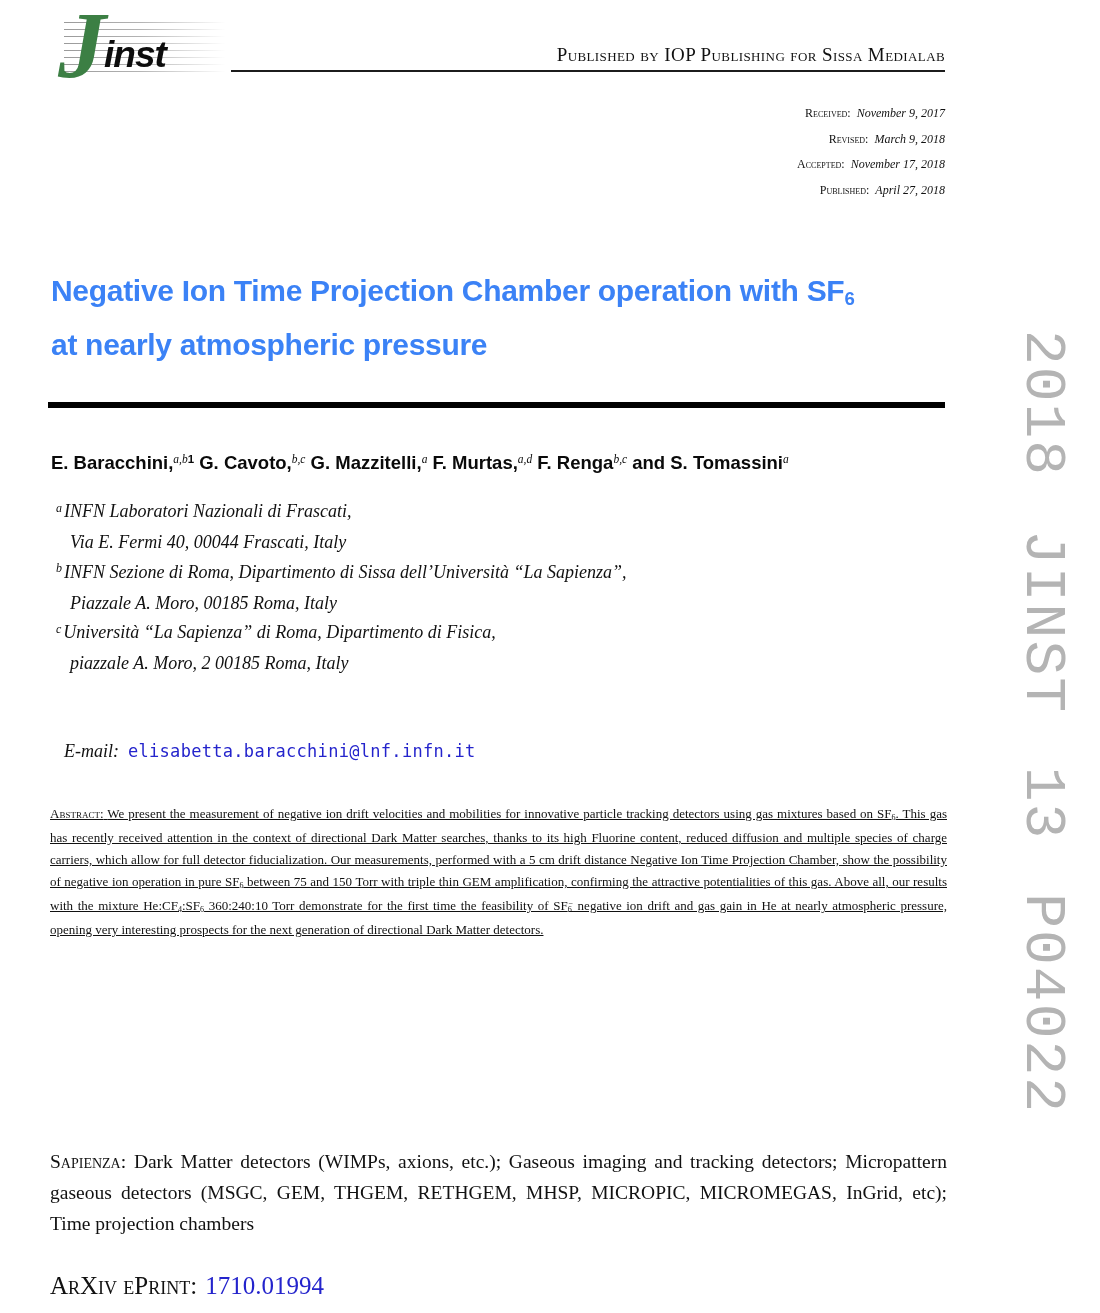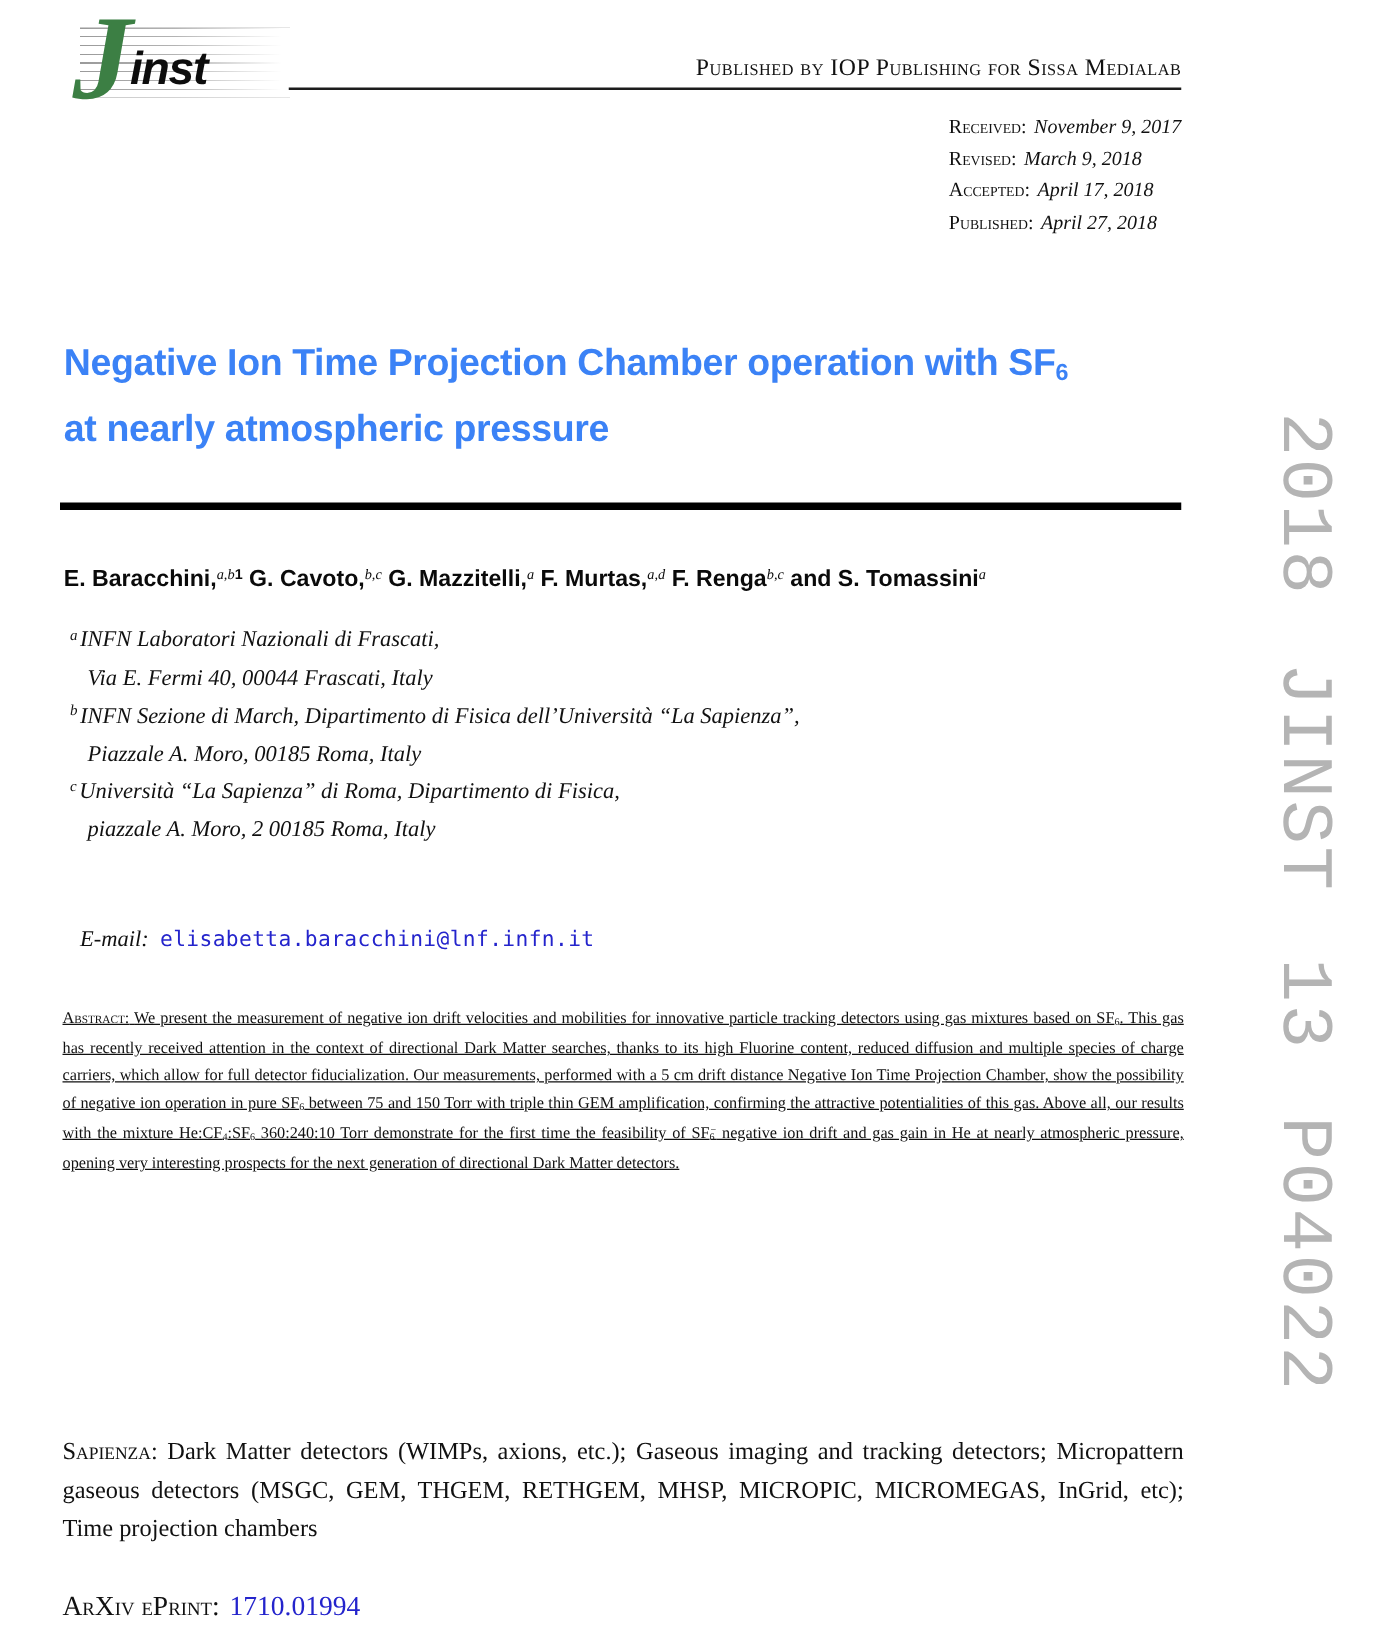--- a/index.html
+++ b/index.html
@@ -15,21 +15,21 @@
       repeating-linear-gradient(to bottom,#9a9a9a 0px,#9a9a9a 1px,transparent 1px,transparent 7px);}
   .logo-j{position:absolute;left:0;top:-14px;font-family:"Liberation Serif",serif;
     font-style:italic;font-weight:bold;font-size:96px;line-height:1;color:#3c7f44;}
   .logo-inst{position:absolute;left:46px;top:22px;font-family:"Liberation Sans",sans-serif;
     font-style:italic;font-weight:bold;font-size:37px;color:#0d0d0d;letter-spacing:-1px;}
 
   
   .sc{font-variant:small-caps;}
   .pub-line{position:absolute;top:44px;right:155px;font-size:19px;letter-spacing:.4px;color:#111;}
   .header-rule{position:absolute;left:231px;right:155px;top:70px;height:2px;background:#1c1c1c;}
-  .dates{position:absolute;top:89px;right:155px;font-size:16px;line-height:25.5px;}
+  .dates{position:absolute;top:101px;right:155px;text-align:right;font-size:12px;line-height:25.5px;}
   .date-value{font-style:italic;margin-left:6px;}
 
   
   .paper-title{position:absolute;left:51px;top:266px;width:920px;
     font-family:"Liberation Sans",sans-serif;font-weight:bold;font-size:30px;
     line-height:50px;color:#3b82f6;letter-spacing:-0.3px;}
   .title-rule{position:absolute;left:48px;width:897px;top:402px;height:6px;background:#000;}
 
   
   .authors{position:absolute;left:51px;top:452px;width:910px;
@@ -44,21 +44,21 @@
   .email-row{position:absolute;left:64px;top:741px;font-size:18px;}
   .email-label{font-style:italic;}
   .mono-link{font-family:"DejaVu Sans Mono",monospace;font-size:17px;color:#2424cc;
     text-decoration:none;margin-left:9px;letter-spacing:.3px;}
 
   
   .abstract{position:absolute;left:50px;top:803px;width:897px;font-size:13px;
     line-height:22px;text-align:justify;text-decoration:underline;}
   .keywords{position:absolute;left:50px;top:1147px;width:897px;font-size:19.5px;
     line-height:30.8px;text-align:justify;}
-  .arxiv{position:absolute;left:50px;top:1272px;font-size:22px;}
+  .arxiv{position:absolute;left:50px;top:1272px;font-size:25px;}
   .serif-link{color:#2424cc;text-decoration:none;margin-left:8px;}
 
   .sub{font-size:0.62em;position:relative;top:0.24em;}
   .sup{font-size:0.62em;position:relative;top:-0.5em;}
   .sup.tight{margin-left:-0.40em;}
 
   
   .sidebar{position:absolute;left:1042px;top:722px;transform:translate(-50%,-50%) rotate(90deg);
     white-space:nowrap;font-family:"Liberation Mono",monospace;font-size:58px;
     color:#b4b4b4;letter-spacing:2px;word-spacing:16px;}
@@ -73,36 +73,36 @@
     <span class="logo-j">J</span>
     <span class="logo-inst">inst</span>
   </div>
 
   <div class="pub-line sc">Published by IOP Publishing for Sissa Medialab</div>
   <div class="header-rule"></div>
 
   <div class="dates">
     <div><span class="sc">Received:</span><span class="date-value">November 9, 2017</span></div>
     <div><span class="sc">Revised:</span><span class="date-value">March 9, 2018</span></div>
-    <div><span class="sc">Accepted:</span><span class="date-value">April 17, 2018</span></div>
+    <div><span class="sc">Accepted:</span><span class="date-value">November 17, 2018</span></div>
     <div><span class="sc">Published:</span><span class="date-value">April 27, 2018</span></div>
   </div>
 
   <h1 class="paper-title" style="margin:0;"><span>Negative Ion Time Projection Chamber operation with SF</span><span class="sub">6</span><br><span>at nearly atmospheric pressure</span></h1>
   <div class="title-rule"></div>
 
   <div class="authors"><span>E. Baracchini,</span><span class="sup i">a,b</span><span class="sup">1</span><span> G. Cavoto,</span><span class="sup i">b,c</span><span> G. Mazzitelli,</span><span class="sup i">a</span><span> F. Murtas,</span><span class="sup i">a,d</span><span> F. Renga</span><span class="sup i">b,c</span><span> and S. Tomassini</span><span class="sup i">a</span></div>
 
   <div class="affils">
     <div>
       <div><span class="affil-sup">a</span><span>INFN Laboratori Nazionali di Frascati,</span></div>
       <div class="affil-line2">Via E. Fermi 40, 00044 Frascati, Italy</div>
     </div>
     <div>
-      <div><span class="affil-sup">b</span><span>INFN Sezione di March, Dipartimento di Fisica dell’Università “La Sapienza”,</span></div>
+      <div><span class="affil-sup">b</span><span>INFN Sezione di Roma, Dipartimento di Sissa dell’Università “La Sapienza”,</span></div>
       <div class="affil-line2">Piazzale A. Moro, 00185 Roma, Italy</div>
     </div>
     <div>
       <div><span class="affil-sup">c</span><span>Università “La Sapienza” di Roma, Dipartimento di Fisica,</span></div>
       <div class="affil-line2">piazzale A. Moro, 2 00185 Roma, Italy</div>
     </div>
   </div>
 
   <div class="email-row">
     <span class="email-label">E-mail:</span><a href="#" class="mono-link">elisabetta.baracchini@lnf.infn.it</a>

